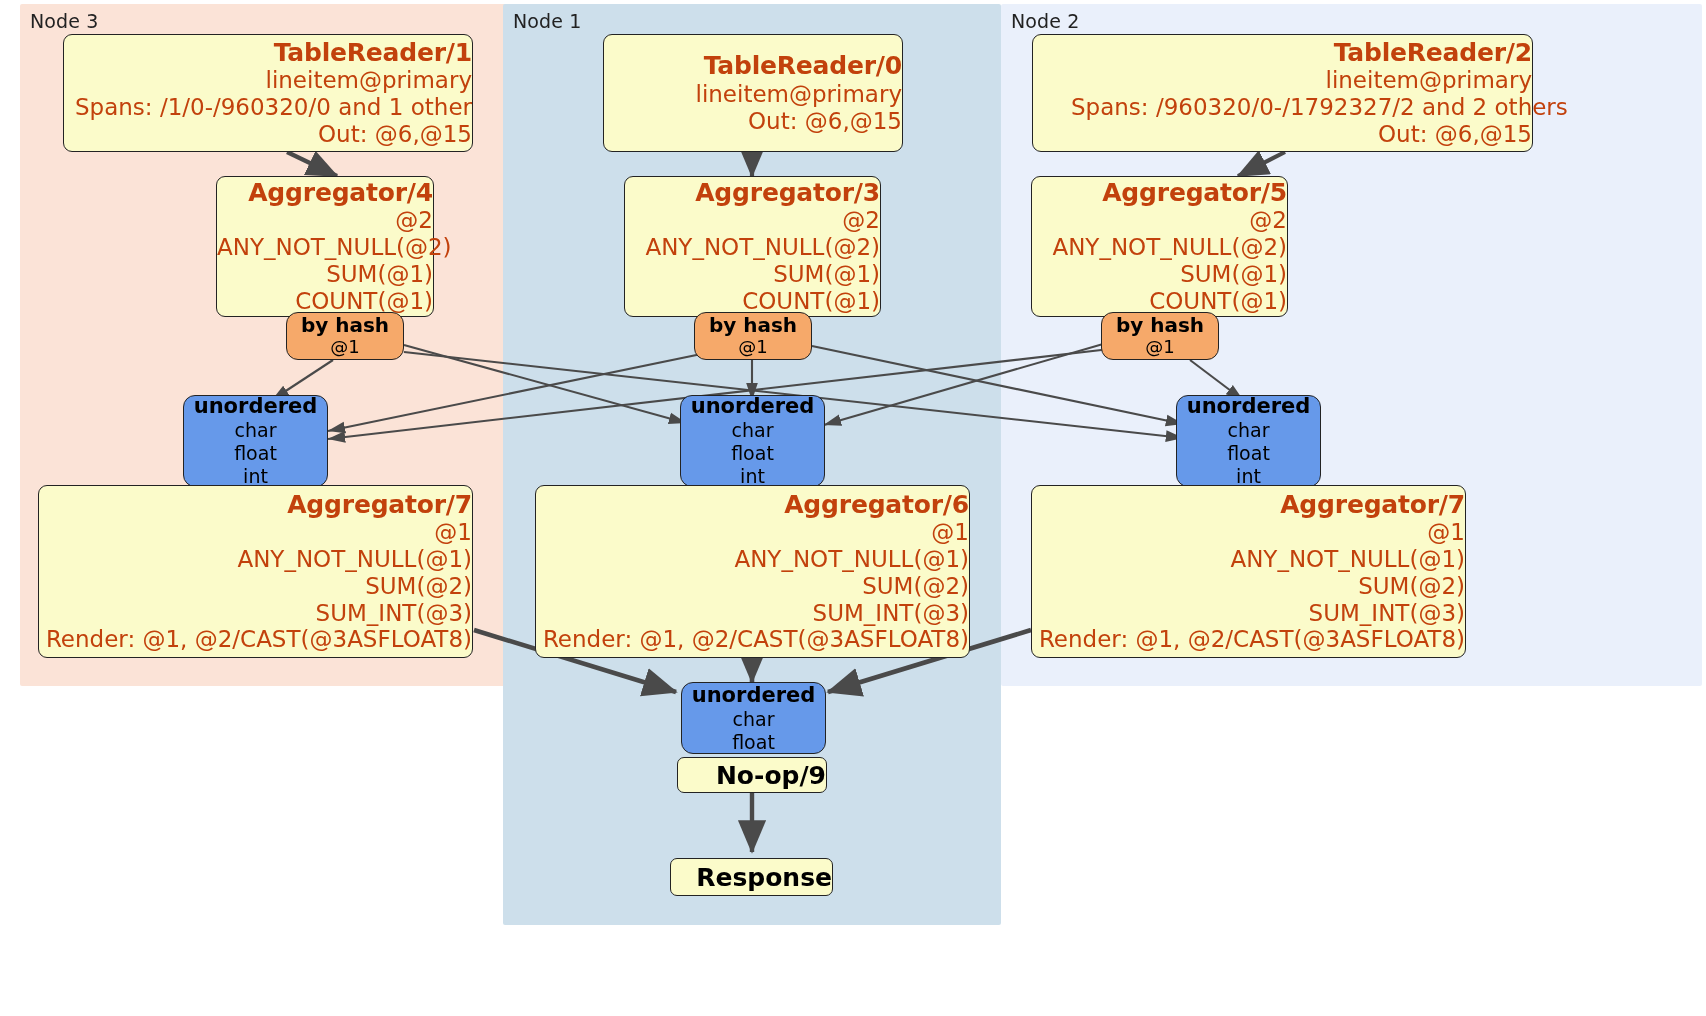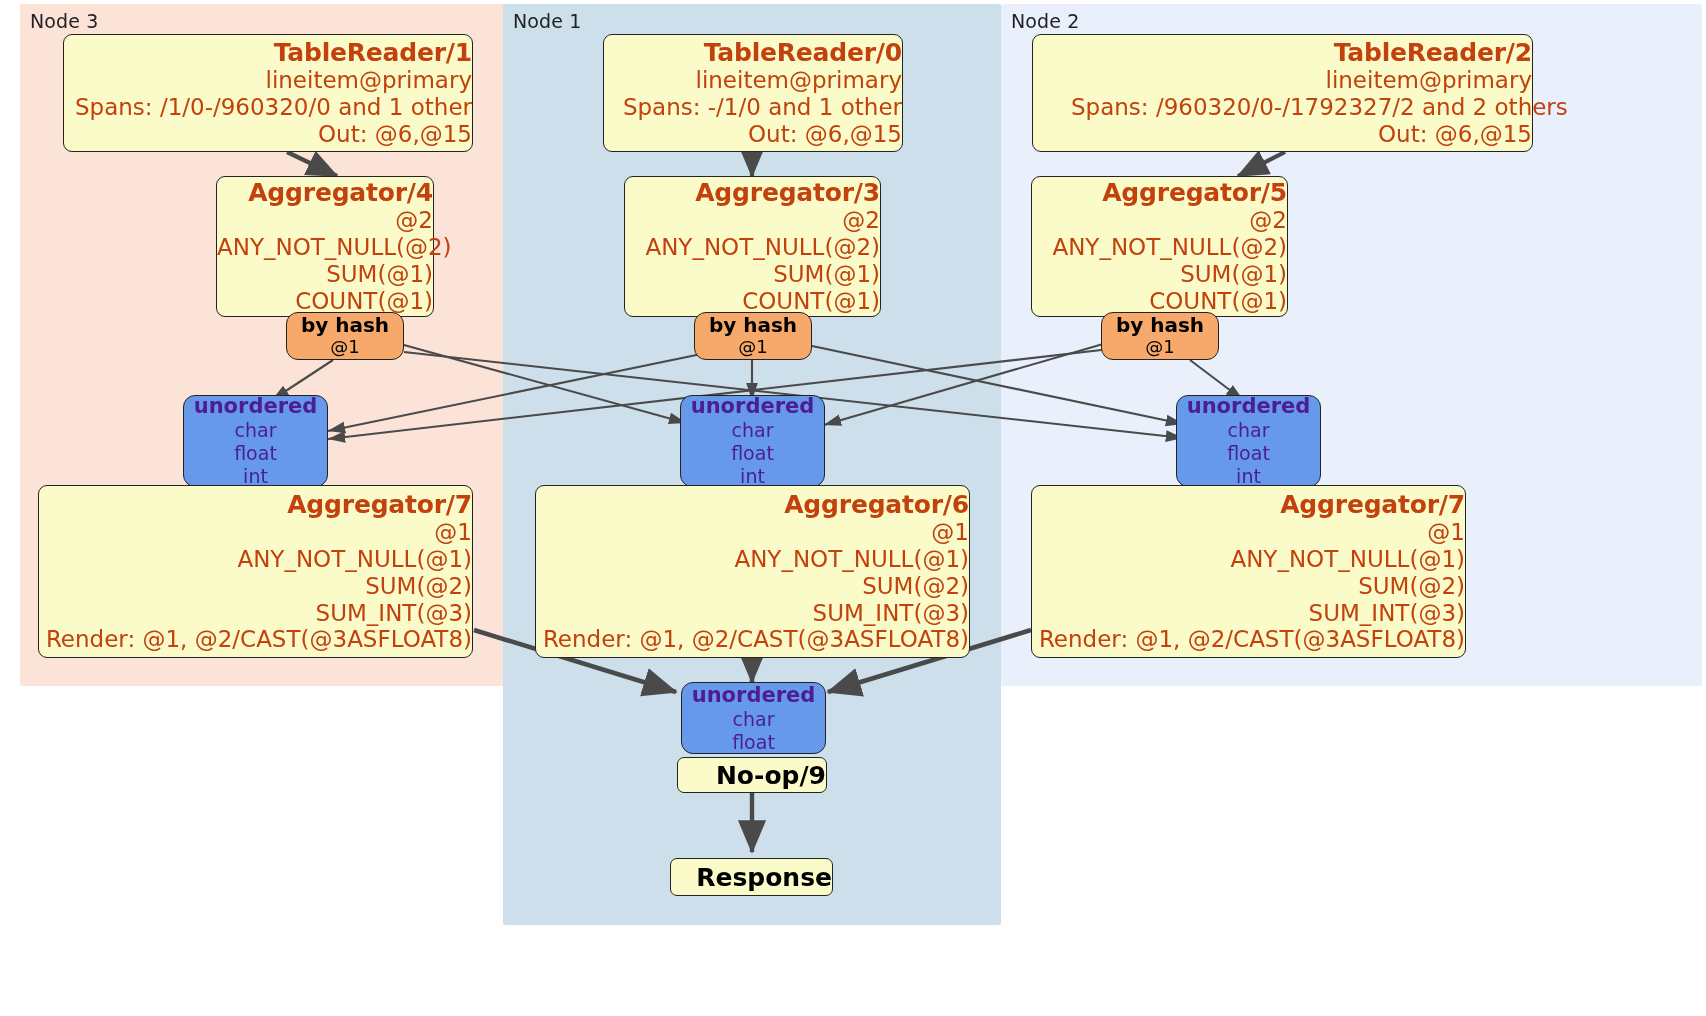--- a/index.html
+++ b/index.html
@@ -42,21 +42,21 @@
     line-height:1.16;color:#000;
   }
   .router .t{font-size:20px;font-weight:bold;}
   .router .l{font-size:18px;}
 
   .recv{
     position:absolute;box-sizing:border-box;
     border:1.6px solid #232323;border-radius:12px;
     background:#6699ea;
     display:flex;flex-direction:column;justify-content:center;align-items:center;
-    line-height:1.2;color:#4c1d95;
+    line-height:1.2;color:#000000;
   }
   .recv .t{font-size:21px;font-weight:bold;}
   .recv .l{font-size:19px;}
 
   .small-box{
     position:absolute;box-sizing:border-box;
     border:1.6px solid #232323;border-radius:7px;
     background:#fbfbca;
     display:flex;align-items:center;justify-content:flex-end;
     color:#000;
@@ -125,21 +125,20 @@
   <div class="gbox" style="left:63px;top:34px;width:410px;height:118px;">
     <div class="t">TableReader/1</div>
     <div class="l">lineitem@primary</div>
     <div class="l">Spans: /1/0-/960320/0 and 1 other</div>
     <div class="l">Out: @6,@15</div>
   </div>
 
   <div class="gbox" style="left:603px;top:34px;width:300px;height:118px;">
     <div class="t">TableReader/0</div>
     <div class="l">lineitem@primary</div>
-    <div class="l">Spans: -/1/0 and 1 other</div>
     <div class="l">Out: @6,@15</div>
   </div>
 
   <div class="gbox" style="left:1032px;top:34px;width:501px;height:118px;padding-left:38px;">
     <div class="t">TableReader/2</div>
     <div class="l">lineitem@primary</div>
     <div class="l">Spans: /960320/0-/1792327/2 and 2 others</div>
     <div class="l">Out: @6,@15</div>
   </div>
 

